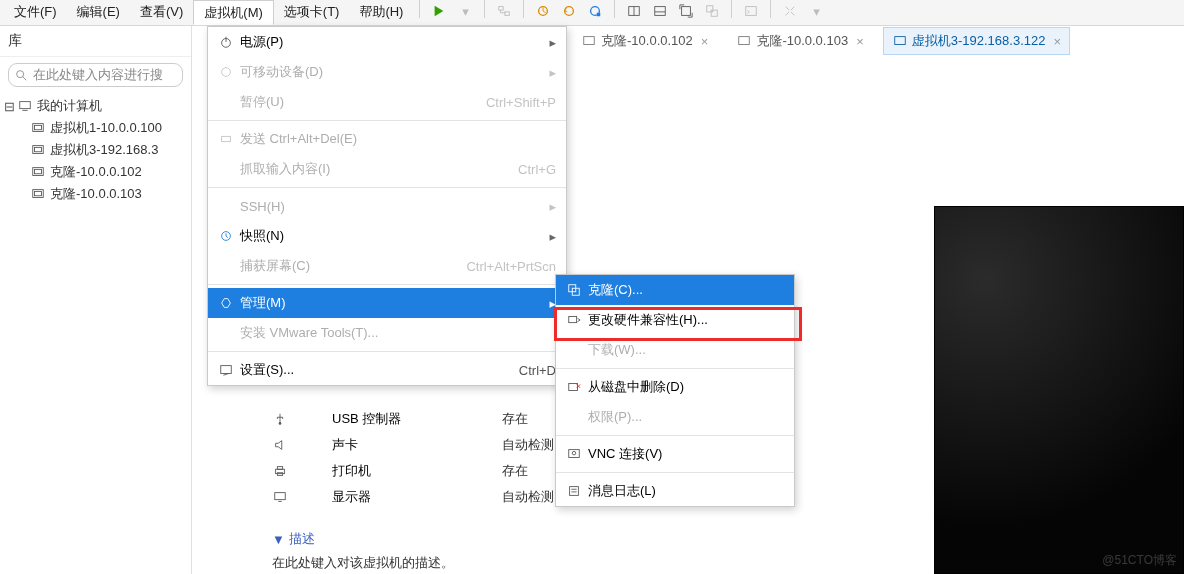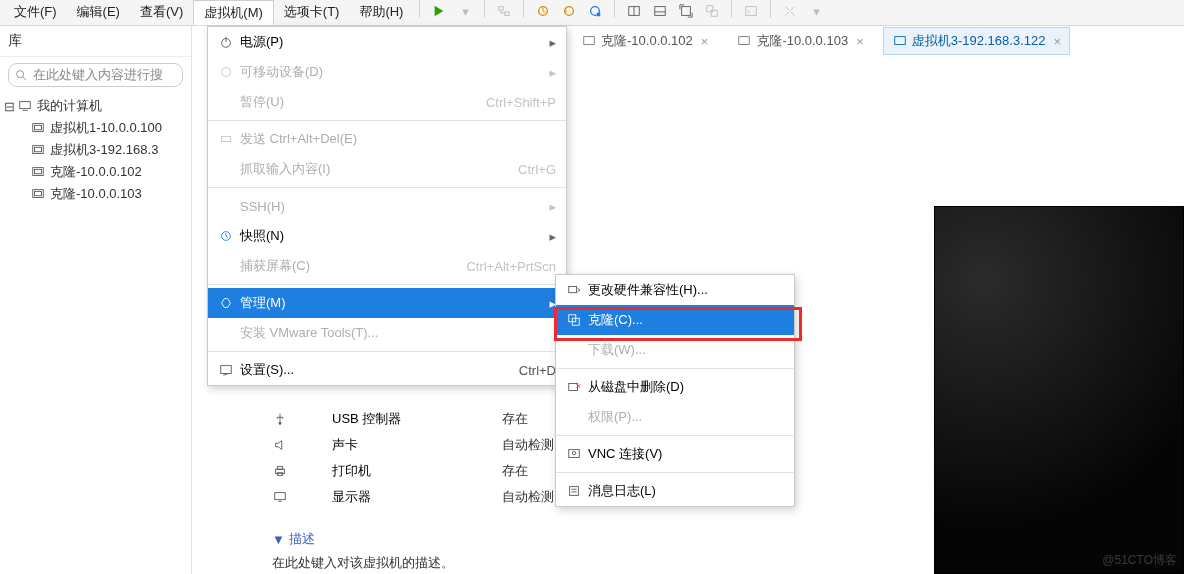--- a/index.html
+++ b/index.html
@@ -389,37 +389,37 @@
           <rect x="2" y="3" width="12" height="9" fill="none" stroke="#555"></rect>
           <path d="M5 14l6-2" stroke="#555"></path>
         </svg>
       </span>
       <span class="mlabel">设置(S)...</span>
       <span class="mshort">Ctrl+D</span>
     </div>
 </div>
 
 <div id="menu-manage" class="menu">
+  <div class="menu-row hl">
+      <span class="micon">
+        <svg viewBox="0 0 16 16">
+          <rect x="2" y="2" width="8" height="8" fill="none" stroke="#fff"></rect>
+          <rect x="6" y="6" width="8" height="8" fill="none" stroke="#fff"></rect>
+        </svg>
+      </span>
+      <span class="mlabel">克隆(C)...</span>
+    </div>
   <div class="menu-row">
       <span class="micon">
         <svg viewBox="0 0 16 16">
           <rect x="2" y="4" width="9" height="7" fill="none" stroke="#555"></rect>
           <path d="M12 6l3 2-3 2" stroke="#555" fill="none"></path>
         </svg>
       </span>
       <span class="mlabel">更改硬件兼容性(H)...</span>
-    </div>
-  <div class="menu-row hl">
-      <span class="micon">
-        <svg viewBox="0 0 16 16">
-          <rect x="2" y="2" width="8" height="8" fill="none" stroke="#fff"></rect>
-          <rect x="6" y="6" width="8" height="8" fill="none" stroke="#fff"></rect>
-        </svg>
-      </span>
-      <span class="mlabel">克隆(C)...</span>
     </div>
   <div class="menu-row disabled">
       <span class="micon"></span>
       <span class="mlabel">下载(W)...</span>
     </div>
   <div class="divider"></div>
   <div class="menu-row">
       <span class="micon">
         <svg viewBox="0 0 16 16">
           <rect x="2" y="4" width="10" height="8" fill="none" stroke="#555"></rect>

